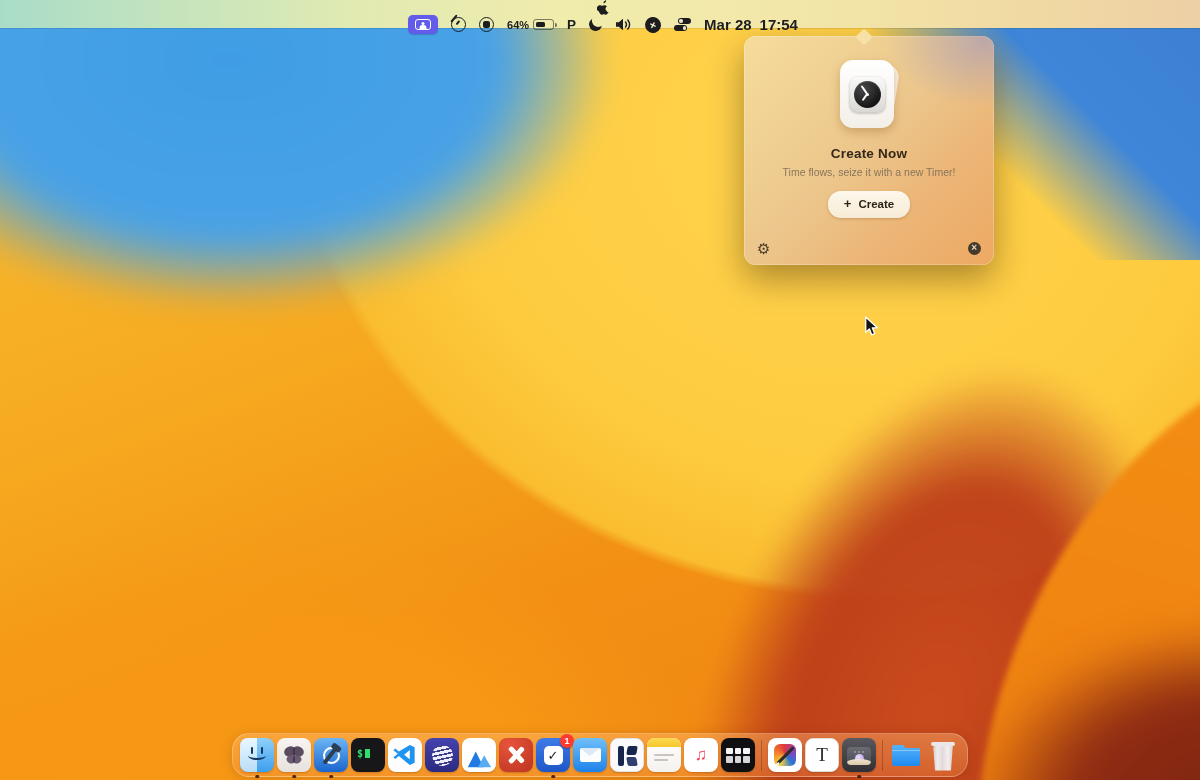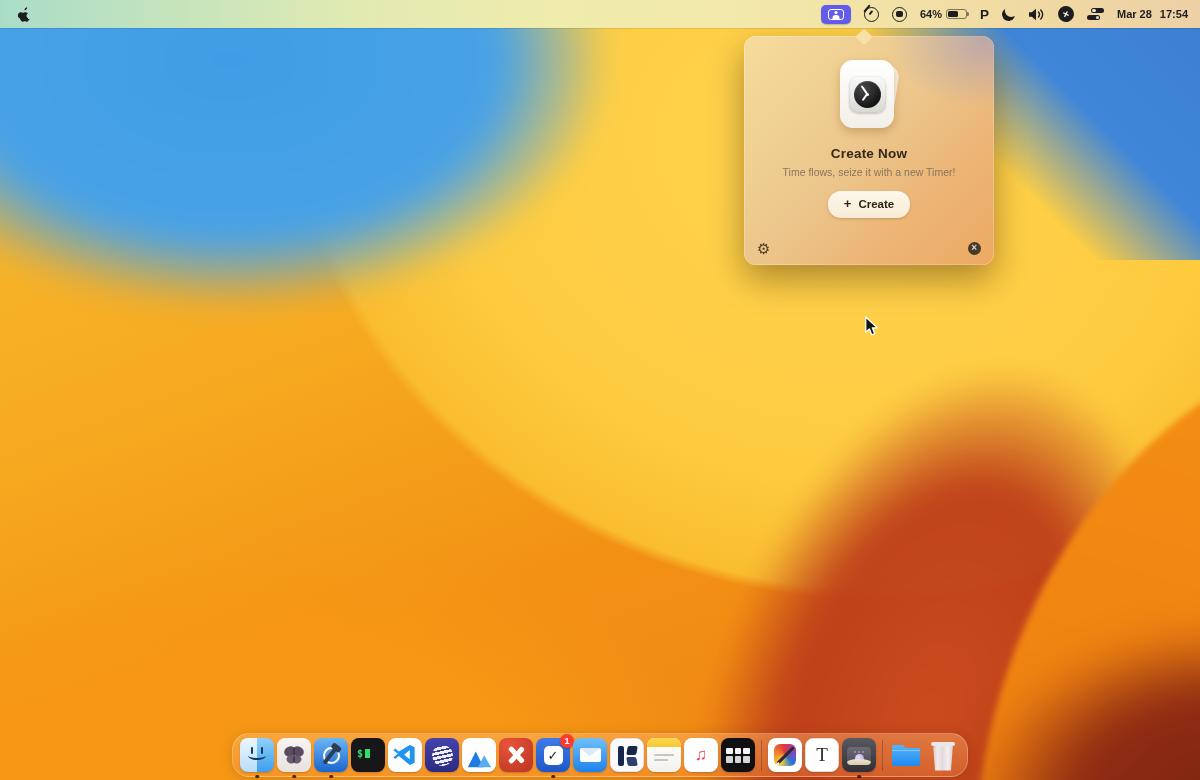--- a/index.html
+++ b/index.html
@@ -28,21 +28,21 @@
   .wp-blue-tl { position:absolute; left:-260px; top:-260px; width:980px; height:640px; border-radius:50%;
     filter:blur(14px);
     background:radial-gradient(closest-side,#3f9de5 0%,#49a2e6 55%,rgba(73,162,230,0) 78%); }
   .wp-blue-tr { position:absolute; right:0; top:0; width:330px; height:260px;
     background:linear-gradient(225deg,#3c7fd3 0%,#3f86d8 38%,rgba(63,134,216,0) 62%); }
 
   
   .menubar { position:absolute; top:0; left:0; right:0; height:28px; z-index:30;
     display:flex; align-items:center; justify-content:space-between; padding:0 12px 0 18px;
     background:linear-gradient(90deg,#a9dcc8 0%,#c4e4bd 14%,#e2eab2 30%,#efecac 46%,#f2e9aa 60%,#f2e2a6 74%,#f0d8a3 88%,#edd0a6 100%);
-    box-shadow:0 .5px 0 rgba(0,0,0,.18); color:#1d1d20; font-size:12px; font-weight:600; }
+    box-shadow:0 .5px 0 rgba(0,0,0,.18); color:#1d1d20; font-size:12px; font-weight:600;flex-direction:column; }
   .apple-logo svg { display:block; }
   .mb-right { display:flex; align-items:center; gap:13px; }
   .mb-item { display:flex; align-items:center; }
 
   .ss-pill { width:30px; height:19px; border-radius:5px; background:#635ceb;
     display:flex; align-items:center; justify-content:center; box-shadow:0 .5px 1px rgba(0,0,0,.2); }
   .ss-screen { position:relative; width:16px; height:11px; border:1.5px solid #fff; border-radius:3px; }
   .ss-head { position:absolute; left:50%; top:1.5px; transform:translateX(-50%); width:3px; height:3px; border-radius:50%; background:#fff; }
   .ss-body { position:absolute; left:50%; top:5px; transform:translateX(-50%); width:7px; height:4px; border-radius:3px 3px 0 0; background:#fff; }
 
@@ -70,21 +70,21 @@
     display:flex; align-items:center; justify-content:center; font-size:12px; font-weight:700; transform:rotate(28deg); }
   .plusc span { margin-top:-1px; }
 
   .cc { display:flex; flex-direction:column; gap:1.5px; }
   .cc .pill { position:relative; width:13px; height:5.5px; border-radius:3px; background:#1d1d20; }
   .cc .pill.top { margin-left:4px; }
   .cc .pill.bot { margin-right:4px; }
   .cc .pill.top::after { content:''; position:absolute; left:1px; top:1px; width:3.5px; height:3.5px; border-radius:50%; background:#ece4cb; }
   .cc .pill.bot::after { content:''; position:absolute; right:1px; top:1px; width:3.5px; height:3.5px; border-radius:50%; background:#ece4cb; }
 
-  .mb-clock { display:flex; gap:8px; font-size:11px; font-weight:600; }
+  .mb-clock { display:flex; gap:8px; font-size:15px; font-weight:600; }
 
   
   .popover { position:absolute; left:744px; top:36px; width:250px; height:229px; z-index:25; border-radius:12px;
     background:linear-gradient(135deg,#f6dc9c 0%,#f0d193 26%,#ecc68c 48%,#ecb576 72%,#eda963 100%);
     box-shadow:0 14px 34px rgba(40,15,0,.38), inset 0 0 0 .5px rgba(255,255,255,.45); }
   .popover::before { content:''; position:absolute; inset:0; border-radius:12px; pointer-events:none;
     background:radial-gradient(55% 42% at 96% 2%,rgba(158,150,190,.6),rgba(158,150,190,0) 70%); }
   .pop-arrow { position:absolute; top:-5px; left:114px; width:12px; height:12px; background:#f7e1a8;
     transform:rotate(45deg); border-radius:2px; }
   .app-icon-wrap { position:relative; width:70px; height:74px; margin:22px auto 0; }

